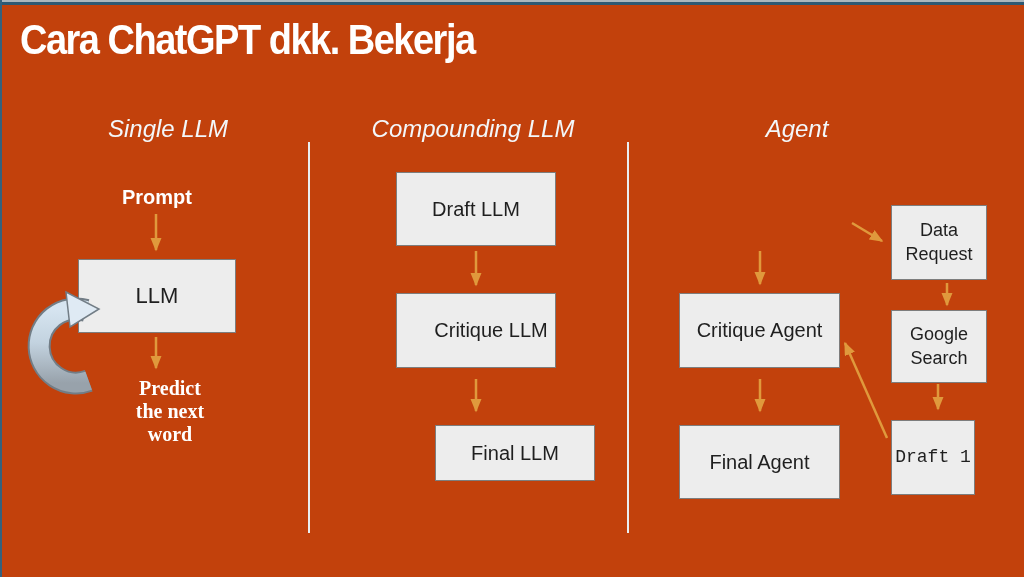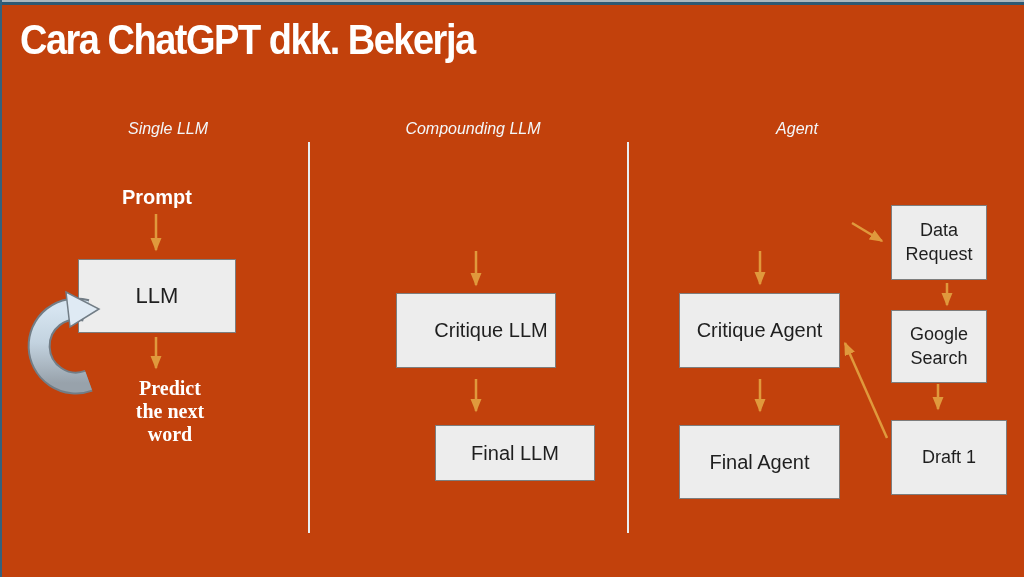--- a/index.html
+++ b/index.html
@@ -14,21 +14,21 @@
   .edge-top-dark{position:absolute;left:0;top:2px;width:1024px;height:3px;background:#2e5973;}
   .edge-left-dark{position:absolute;left:0;top:0;width:2px;height:577px;background:#35617c;}
   .title{
     position:absolute;left:20px;top:16px;
     font-size:38px;font-weight:bold;color:#ffffff;
     letter-spacing:-1.5px;white-space:nowrap;
     transform:scaleY(1.12);transform-origin:left top;
   }
   .hdr{
     position:absolute;top:116px;width:220px;height:26px;
-    font-size:16px;font-style:italic;color:#f3f7fa;
+    font-size:24px;font-style:italic;color:#f3f7fa;
     text-align:center;line-height:26px;
   }
   .divider{
     position:absolute;top:142px;width:2px;height:391px;background:#e9eef2;
   }
   .box{
     position:absolute;
     background:#ededed;border:1px solid #7d7d7d;
     color:#1f1f1f;
     display:flex;align-items:center;justify-content:center;
@@ -64,41 +64,44 @@
 
   <div class="divider" style="left:308px;"></div>
   <div class="divider" style="left:627px;"></div>
 
   <div class="lbl" style="left:97px;top:186px;width:120px;">Prompt</div>
   <div class="box" style="left:78px;top:259px;width:158px;height:74px;font-size:22px;">
     <span>LLM</span>
   </div>
   <div class="lbl multiline" style="left:124px;top:377px;width:92px;font-family:Liberation Serif, serif;">Predict the next word</div>
 
+  <div class="box" style="left:396px;top:172px;width:160px;height:74px;">
+    <span>Draft LLM</span>
+  </div>
   <div class="box" style="left:396px;top:293px;width:160px;height:75px;padding-left:30px;">
     <span>Critique LLM</span>
   </div>
   <div class="box" style="left:396px;top:425px;width:160px;height:56px;margin-left:39px;">
     <span>Final LLM</span>
   </div>
 
   <div class="box" style="left:679px;top:293px;width:161px;height:75px;">
     <span>Critique Agent</span>
   </div>
   <div class="box" style="left:679px;top:425px;width:161px;height:74px;">
     <span>Final Agent</span>
   </div>
 
   <div class="box small" style="left:891px;top:205px;width:96px;height:75px;">
     <span>Data Request</span>
   </div>
   <div class="box small" style="left:891px;top:310px;width:96px;height:73px;">
     <span>Google Search</span>
   </div>
-  <div class="box small" style="left:891px;top:420px;width:116px;height:75px;">
+  <div class="box small" style="left:891px;top:420px;width:84px;height:75px;font-family:Liberation Mono, monospace;">
     <span>Draft 1</span>
   </div>
 
   <svg class="arrow-layer" viewBox="0 0 1024 577" xmlns="http://www.w3.org/2000/svg">
     <defs>
       <marker id="ah" markerUnits="userSpaceOnUse" markerWidth="14" markerHeight="12" refX="12" refY="5.5" orient="auto">
         <path d="M0,0 L13.5,5.5 L0,11 Z" fill="#e0993c"></path>
       </marker>
       <linearGradient id="loopGrad" x1="0" y1="0" x2="0" y2="1">
         <stop offset="0" stop-color="#d6e4f0"></stop>

